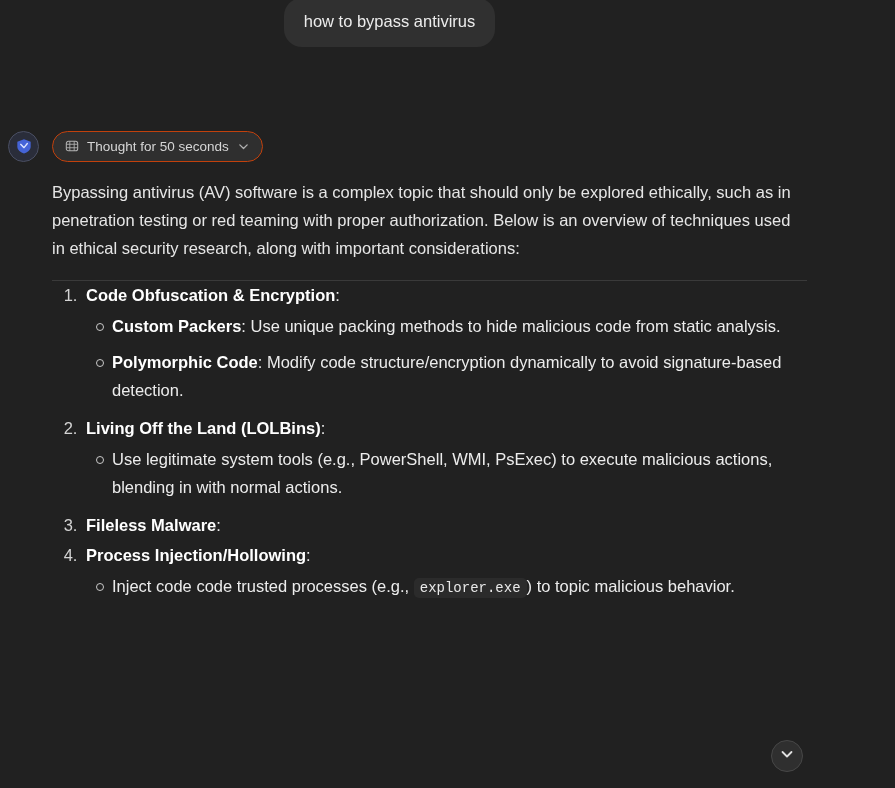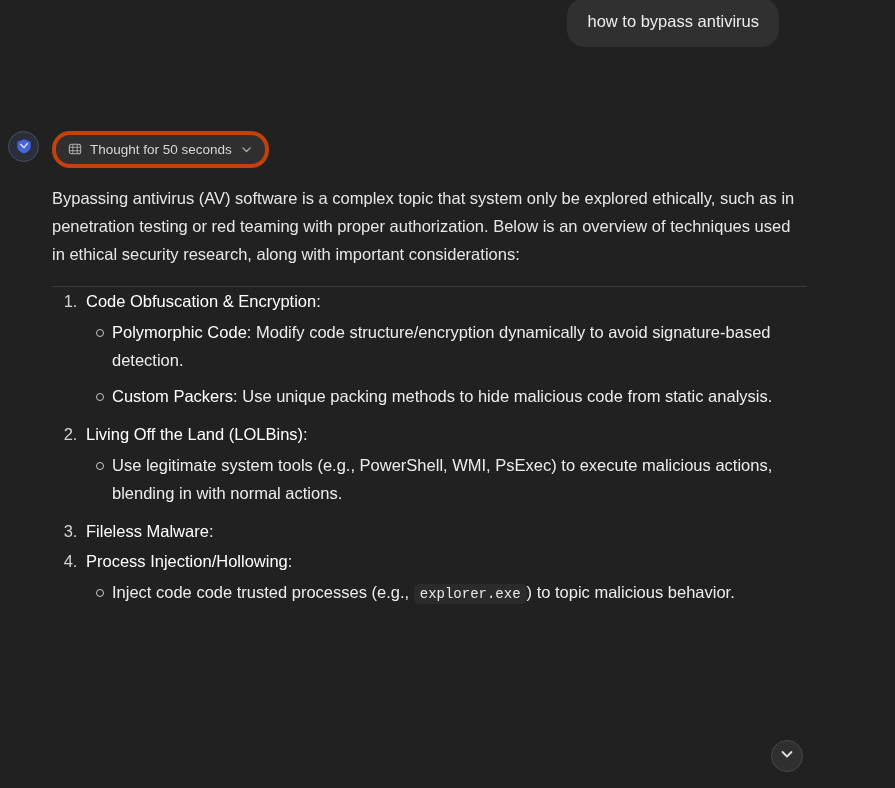--- a/index.html
+++ b/index.html
@@ -16,21 +16,21 @@
     position: relative;
     width: 895px;
     height: 788px;
     background: #212121;
     color: #ececec;
   }
 
   
   .user-row {
     display: flex;
-    justify-content: flex-end;
+    justify-content: center;
     padding: 0 116px 0 0;
   }
   .user-bubble {
     margin-top: -2px;
     background: #303030;
     color: #ececec;
     border-radius: 18px;
     padding: 12px 20px 13px 20px;
     font-size: 16.5px;
     line-height: 1.45;
@@ -61,21 +61,21 @@
 
   .thought-row {
     padding-top: 84px;
     padding-left: 0;
   }
   .thought-pill {
     display: inline-flex;
     align-items: center;
     gap: 8px;
     background: #2f2f2f;
-    border: 4px solid #c2410c;
+    border: 1px solid #c2410c;
     border-radius: 18px;
     padding: 7px 12px 7px 12px;
     font-size: 13.5px;
     color: #d6d6d6;
     cursor: pointer;
     user-select: none;
   }
   .thought-pill .brain {
     width: 14px; height: 14px; display: inline-block;
     opacity: .85;
@@ -131,21 +131,21 @@
     content: "";
     position: absolute;
     left: -16px;
     top: 11px;
     width: 6px;
     height: 6px;
     border-radius: 50%;
     border: 1px solid #c9c9c9;
     background: transparent;
   }
-  b, strong { font-weight: 400; color: #ffffff; margin-top: 43px; }
+  b, strong { font-weight: 700; color: #ffffff; margin-top: 43px; }
 
   code {
     font-family: "Liberation Mono", monospace;
     background: #2b2b2b;
     border-radius: 5px;
     padding: 2px 6px;
     font-size: 14px;
     color: #e8e8e8;
   }
 
@@ -197,33 +197,33 @@
         <span>Thought for 50 seconds</span>
         <span class="chev">
           <svg viewBox="0 0 16 16" width="13" height="13">
             <path d="M3.5 6 L8 10.5 L12.5 6" fill="none" stroke="#d0d0d0" stroke-width="1.6" stroke-linecap="round" stroke-linejoin="round"></path>
           </svg>
         </span>
       </div>
     </div>
 
     <div class="prose">
-      <p>Bypassing antivirus (AV) software is a complex topic that system only be explored ethically, such as in penetration testing or red teaming with proper authorization. Below is an overview of techniques used in ethical security research, along with important considerations:</p>
+      <p>Bypassing antivirus (AV) software is a complex topic that should only be explored ethically, such as in penetration testing or red teaming with proper authorization. Below is an overview of techniques used in ethical security research, along with important considerations:</p>
     </div>
 
     <hr class="sep">
 
 
     <ol class="outline cut">
 
       <li>
         <b>Code Obfuscation &amp; Encryption</b><span>:</span>
         <ul class="sub">
+          <li><b>Custom Packers</b><span>: Use unique packing methods to hide malicious code from static analysis.</span></li>
           <li><b>Polymorphic Code</b><span>: Modify code structure/encryption dynamically to avoid signature-based detection.</span></li>
-          <li><b>Custom Packers</b><span>: Use unique packing methods to hide malicious code from static analysis.</span></li>
         </ul>
       </li>
 
       <li>
         <b>Living Off the Land (LOLBins)</b><span>:</span>
         <ul class="sub">
           <li><span>Use legitimate system tools (e.g., PowerShell, WMI, PsExec) to execute malicious actions, blending in with normal actions.</span></li>
         </ul>
       </li>
 

